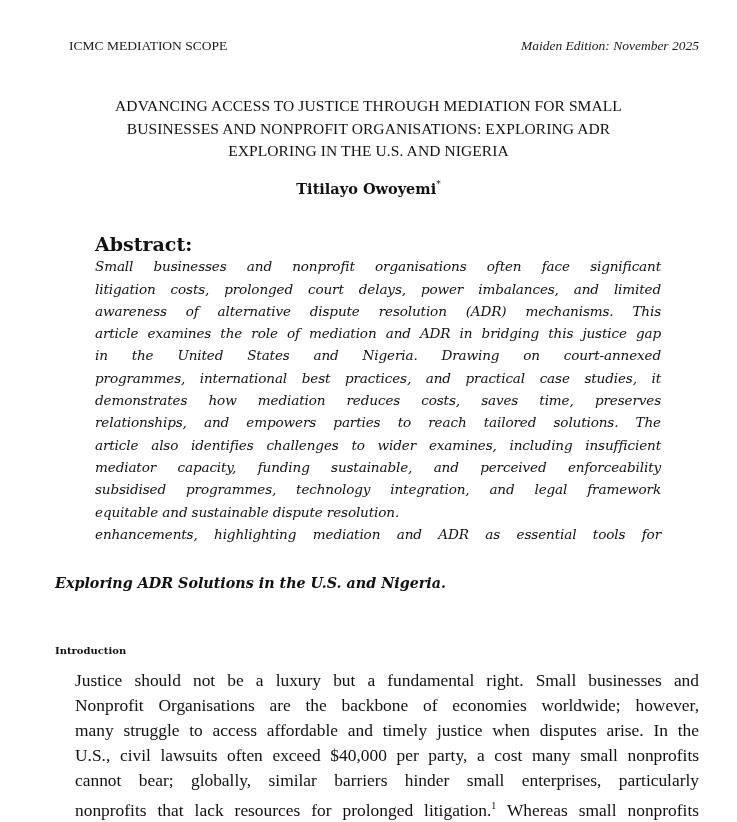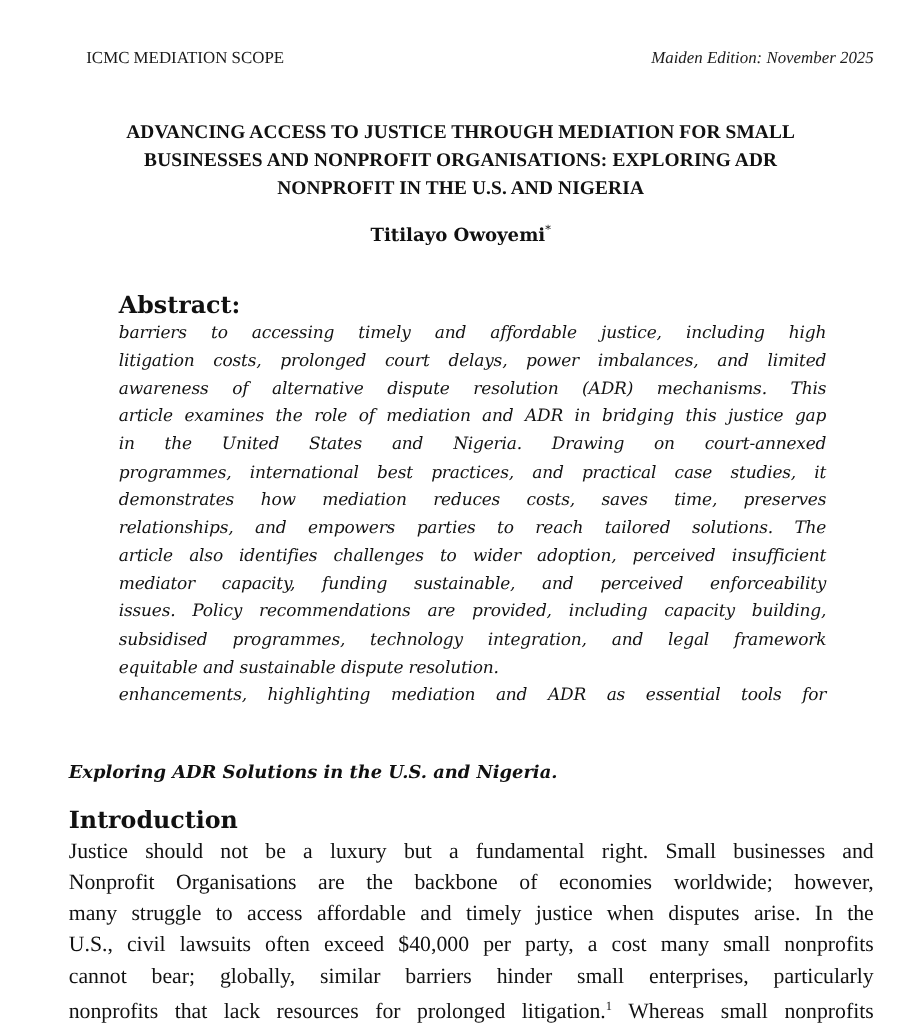--- a/index.html
+++ b/index.html
@@ -10,81 +10,80 @@
   }
   .running-head {
     position: absolute; top: 38px; left: 56px; right: 38px;
     font-family: "Liberation Serif", serif; font-size: 13.5px;
     display: flex; justify-content: space-between; color: #1a1a1a; margin-left: 13px;
   }
   .running-head .right { font-style: italic; }
   .title {
     position: absolute; top: 95px; left: 40px; right: 40px;
     text-align: center; font-family: "Liberation Serif", serif;
-    font-weight: bold; font-size: 15.5px; line-height: 22.5px; letter-spacing: 0.1px;
+    font-weight: normal; font-size: 15.5px; line-height: 22.5px; letter-spacing: 0.1px;
   }
   .author {
     position: absolute; top: 180px; left: 0; right: 0; text-align: center;
     font-family: "DejaVu Serif", serif; font-weight: bold; font-size: 14.5px;
   }
   .author sup { font-size: 9px; font-weight: normal; vertical-align: super; position: relative; top: -1px; }
   .abstract {
     position: absolute; top: 233px; left: 95px; width: 566px;
     font-size: 14.3px; line-height: 22.3px;
   }
   .abstract .label { font-weight: bold; font-family: "DejaVu Serif", serif; font-size: 19px; }
   .line { display: block; white-space: nowrap; text-align: justify; text-align-last: justify; }
   .line.last { text-align-last: left; }
   .abstract .line { font-style: italic; font-family: "DejaVu Serif", serif; font-size: 13.6px; letter-spacing: -0.15px; }
   .section-sub {
-    position: absolute; top: 610px; left: 55px;
+    position: absolute; top: 575px; left: 55px;
     font-family: "DejaVu Serif", serif; font-style: italic; font-weight: bold; font-size: 14.3px; text-align: right;
   }
   .intro-heading {
     position: absolute; top: 645px; left: 55px;
-    font-family: "DejaVu Serif", serif; font-weight: bold; font-size: 19px;
+    font-family: "DejaVu Serif", serif; font-weight: bold; font-size: 10px;
   }
   .intro-body {
     position: absolute; top: 668px; left: 55px; width: 644px;
     font-family: "Liberation Serif", serif; font-size: 17.4px; line-height: 25px;
   }
-  .intro-body .line { letter-spacing: 0px; }
+  .intro-body .line { letter-spacing: 0px; margin-left: 20px; }
   .intro-body sup { font-size: 10px; }
 </style>
 </head>
 <body>
 
 <div class="running-head">
   <span>ICMC MEDIATION SCOPE</span>
   <span class="right">Maiden Edition: November 2025</span>
 </div>
 
 <div class="title">
   <div>ADVANCING ACCESS TO JUSTICE THROUGH MEDIATION FOR SMALL</div>
   <div>BUSINESSES AND NONPROFIT ORGANISATIONS: EXPLORING ADR</div>
-  <div>NONPROFIT IN THE U.S. AND NIGERIA</div>
+  <div>EXPLORING IN THE U.S. AND NIGERIA</div>
 </div>
 
 <div class="author">
   <span>Titilayo Owoyemi</span><sup>*</sup>
 </div>
 
 <div class="abstract">
   <div class="label">Abstract:</div>
-  <span class="line">barriers to accessing timely and affordable justice, including high</span>
+  <span class="line">Small businesses and nonprofit organisations often face significant</span>
   <span class="line">litigation costs, prolonged court delays, power imbalances, and limited</span>
   <span class="line">awareness of alternative dispute resolution (ADR) mechanisms. This</span>
   <span class="line">article examines the role of mediation and ADR in bridging this justice gap</span>
   <span class="line">in the United States and Nigeria. Drawing on court-annexed</span>
   <span class="line">programmes, international best practices, and practical case studies, it</span>
   <span class="line">demonstrates how mediation reduces costs, saves time, preserves</span>
   <span class="line">relationships, and empowers parties to reach tailored solutions. The</span>
-  <span class="line">article also identifies challenges to wider adoption, perceived insufficient</span>
+  <span class="line">article also identifies challenges to wider examines, including insufficient</span>
   <span class="line">mediator capacity, funding sustainable, and perceived enforceability</span>
-  <span class="line">issues. Policy recommendations are provided, including capacity building,</span>
   <span class="line">subsidised programmes, technology integration, and legal framework</span>
   <span class="line last">equitable and sustainable dispute resolution.</span>
   <span class="line">enhancements, highlighting mediation and ADR as essential tools for</span>
 </div>
 
 <div class="section-sub">Exploring ADR Solutions in the U.S. and Nigeria.</div>
 
 <div class="intro-heading">Introduction</div>
 
 <div class="intro-body">

